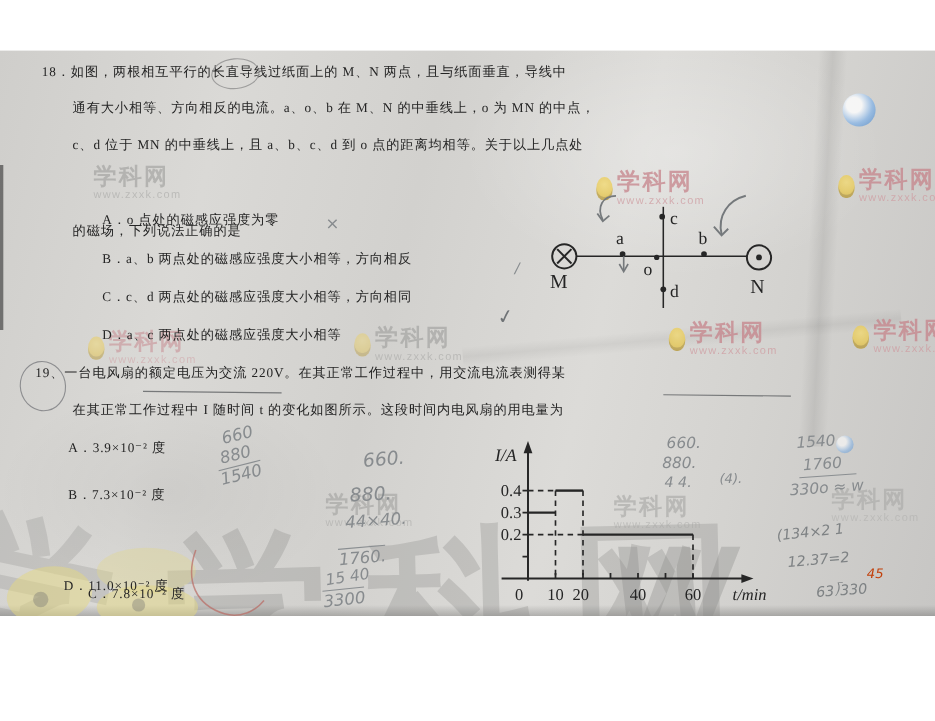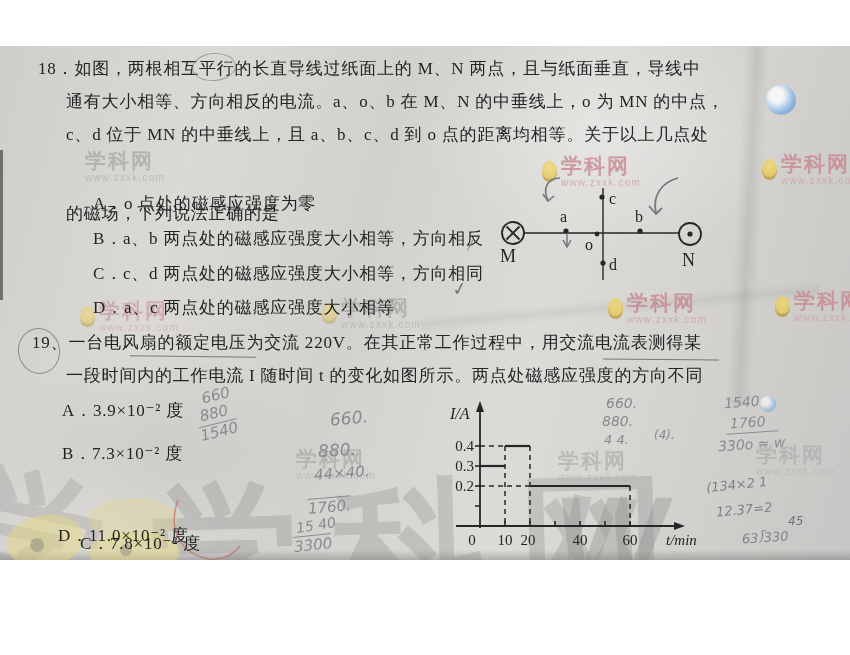--- a/index.html
+++ b/index.html
@@ -12,21 +12,21 @@
            linear-gradient(104deg,#cfcecb 0%,#dad9d6 22%,#d2d1ce 42%,#dcdbd8 62%,#d4d3d0 78%,#c7c6c4 100%);}
   .crease-right{position:absolute;left:735px;top:0;width:26px;height:360px;transform:rotate(3deg);
          background:linear-gradient(90deg,transparent,rgba(0,0,0,.08),transparent);}
   .crease-mid{position:absolute;left:420px;top:252px;width:400px;height:18px;transform:rotate(-5deg);
          background:linear-gradient(180deg,transparent,rgba(0,0,0,.05),transparent);}
   .shadow-bottom{position:absolute;left:0;bottom:0;width:100%;height:10px;
          background:linear-gradient(180deg,transparent,rgba(0,0,0,.2));}
   .edge-line{position:absolute;left:0;top:104px;width:3px;height:150px;background:#3c3c3c;opacity:.65;}
 
   
-  .pt{position:absolute;white-space:nowrap;color:#242424;font-size:17px;letter-spacing:.8px;}
+  .pt{position:absolute;white-space:nowrap;color:#242424;font-size:12px;letter-spacing:.8px;}
 
   
   .hw{position:absolute;white-space:nowrap;color:#878b8e;
       font-family:"DejaVu Sans",sans-serif;font-style:italic;}
   .hw-block span{display:block;line-height:1.15;}
   .sum-total{border-top:1.6px solid #8a8e91;}
 
   
   .oval{position:absolute;border:1.6px solid #8a8a8a;border-radius:50%;opacity:.75;}
   .uline{position:absolute;border-top:1.7px solid #5e6063;opacity:.8;}
@@ -197,21 +197,21 @@
     <line x1="81" y1="63" x2="81" y2="76" class="hand-stroke" stroke-width="1.5"></line>
     <polyline points="77,70 81,77 85,70" class="hand-stroke" stroke-width="1.5"></polyline>
     <path d="M 74,8 C 62,8 56,18 62,30" class="hand-stroke" stroke-width="1.6"></path>
     <polyline points="57,24 62,31 68,26" class="hand-stroke" stroke-width="1.6"></polyline>
     <path d="M 192,8 C 176,12 166,26 170,43" class="hand-stroke" stroke-width="1.8"></path>
     <polyline points="163,36 170,44 176,38" class="hand-stroke" stroke-width="1.8"></polyline>
   </svg>
 
   <div class="oval" style="left:18px;top:328px;width:40px;height:44px;transform:rotate(-12deg);border-color:#74767a;"></div>
   <div class="pt" style="left:32px;top:331px;">19、一台电风扇的额定电压为交流 220V。在其正常工作过程中，用交流电流表测得某</div>
-  <div class="pt" style="left:66px;top:364px;">一段时间内的工作电流 I 随时间 t 的变化如图所示。两点处磁感应强度的方向不同</div>
+  <div class="pt" style="left:66px;top:364px;">在其正常工作过程中 I 随时间 t 的变化如图所示。这段时间内电风扇的用电量为</div>
   <div class="uline" style="left:130px;top:356px;width:126px;transform:rotate(.6deg);"></div>
   <div class="uline" style="left:603px;top:359px;width:116px;transform:rotate(.6deg);"></div>
 
   <div class="pt" style="left:62px;top:399px;">A．3.9×10⁻² 度</div>
   <div class="pt" style="left:62px;top:442px;">B．7.3×10⁻² 度</div>
   <div class="pt" style="left:80px;top:484px;margin-top:48px;">C．7.8×10⁻² 度</div>
   <div class="pt" style="left:58px;top:524px;">D．11.0×10⁻² 度</div>
 
   <svg style="left:432px;top:398px;" width="305" height="160" viewBox="0 0 305 160">
 
@@ -270,15 +270,15 @@
   <div class="hw" style="left:602px;top:413px;font-size:14px;">880.</div>
   <div class="hw" style="left:604px;top:432px;font-size:13px;">4 4.</div>
   <div class="hw" style="left:654px;top:428px;font-size:12px;">(4).</div>
 
   <div class="hw" style="left:724px;top:394px;font-size:14px;transform:rotate(-4deg);">1540</div>
   <div class="hw" style="left:726px;top:414px;font-size:14px;border-bottom:1.4px solid #8a8e91;padding:0 12px 2px 4px;transform:rotate(-4deg);">1760</div>
   <div class="hw" style="left:718px;top:436px;font-size:14px;transform:rotate(-4deg);">330o ≈ w</div>
 
   <div class="hw" style="left:706px;top:477px;font-size:13px;transform:rotate(-6deg);color:#7e8284;">(134×2 1</div>
   <div class="hw" style="left:716px;top:502px;font-size:13px;transform:rotate(-5deg);color:#7e8284;">12.37=2</div>
-  <div class="hw" style="left:788px;top:514px;font-size:12px;color:#737373;">45</div>
+  <div class="hw" style="left:788px;top:514px;font-size:12px;color:#c2410c;">45</div>
   <div class="hw" style="left:742px;top:530px;font-size:13px;transform:rotate(-4deg);color:#7e8284;">63⟌330</div>
 </div>
 
 </body></html>

